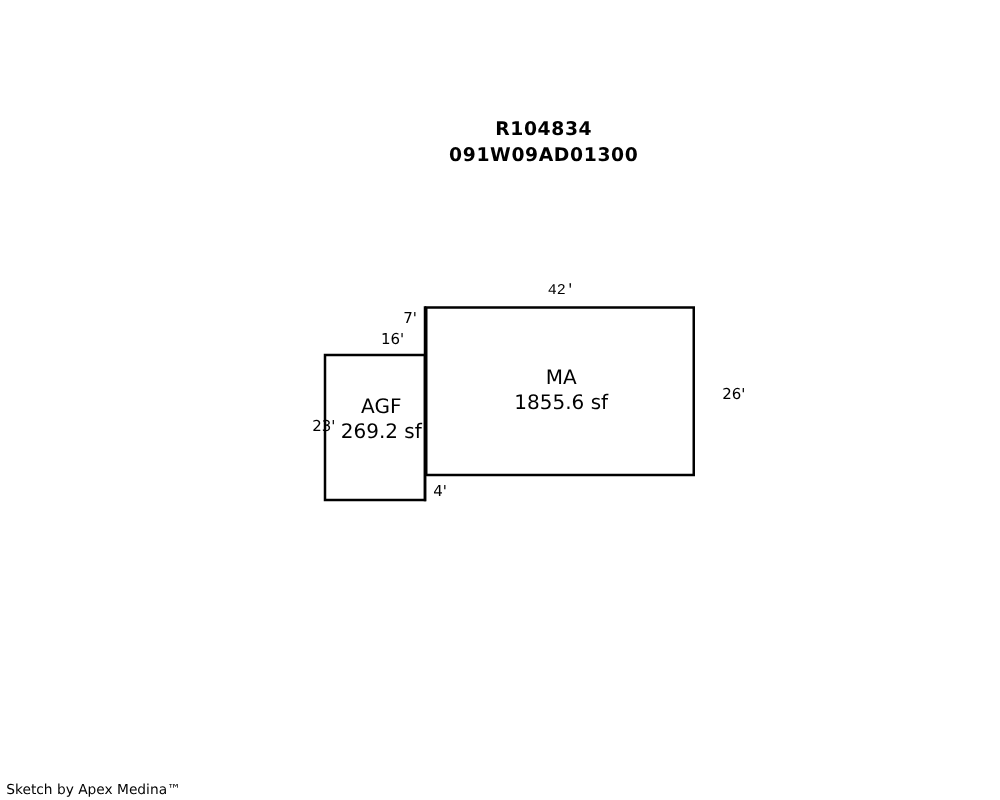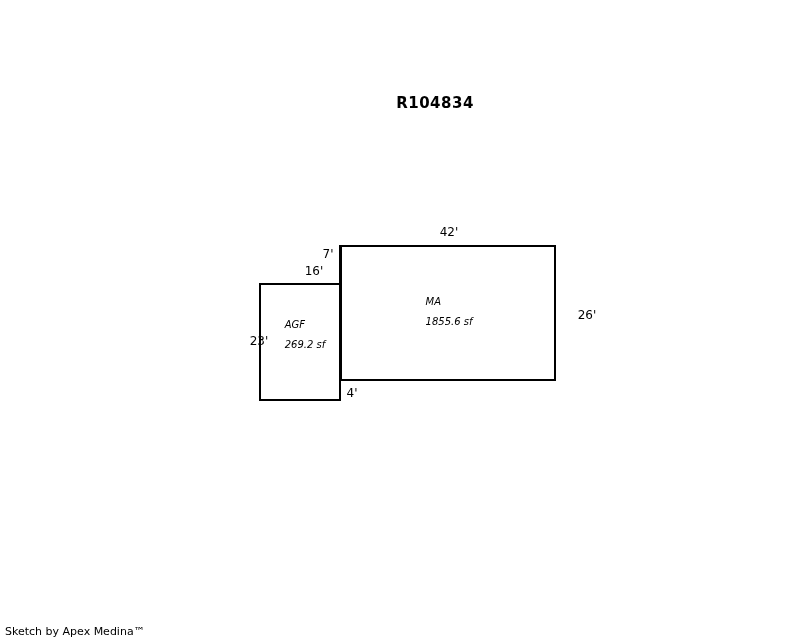--- a/index.html
+++ b/index.html
@@ -36,38 +36,37 @@
   #agf-outline  { left: 259px; top: 283px; width: 82px;  height: 118px; }
   
   #shared-wall {
     position: absolute;
     left: 339px; top: 245px; width: 2px; height: 156px;
     background: #000000;
   }
 
   .shape-label {
     position: absolute;
-    text-align: left;
-    font-size: 10px;
+    text-align: center;
+    font-size: 16px;
     line-height: 20px;
     white-space: nowrap;
     transform: translateX(-50%);
-    font-style: italic;
   }
   #ma-label  { left: 449px; top: 292px; }
   #agf-label { left: 305px; top: 315px; }
   .shape-label .area { display: block; }
 
   .dim {
     position: absolute;
     font-size: 12px;
     white-space: nowrap;
     transform: translate(-50%, -50%);
   }
-  #dim-ma-top        { left: 449px; top: 232px; }
+  #dim-ma-top        { left: 449px; top: 232px; font-family: Liberation Mono, monospace; }
   #dim-ma-right      { left: 573px; top: 315px; margin-left: 14px; }
   #dim-ma-left-upper { left: 328px; top: 254px; }
   #dim-agf-top       { left: 300px; top: 271px; margin-left: 14px; }
   #dim-agf-left      { left: 259px; top: 341px; }
   #dim-agf-right-low { left: 352px; top: 393px; }
 
   #credit {
     position: absolute;
     left: 5px;
     top: 625px;
@@ -76,20 +75,21 @@
     text-align: right;
   }
 </style>
 </head>
 <body>
 
 <div id="page">
 
   <div id="title-line-1" class="title-line">R104834</div>
 
+  <div id="title-line-2" class="title-line">091W09AD01300</div>
 
   <div>
 
     <div id="agf-outline" class="outline"></div>
 
     <div id="ma-outline" class="outline"></div>
 
     <div id="shared-wall"></div>
 
     <div id="ma-label" class="shape-label">

